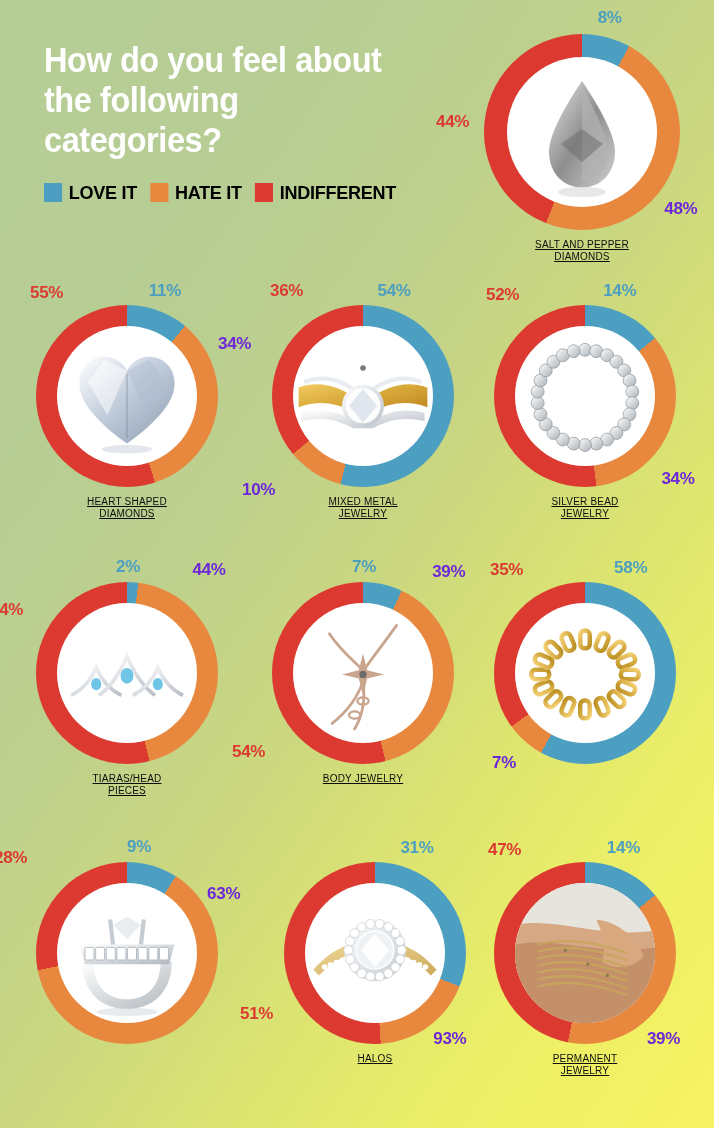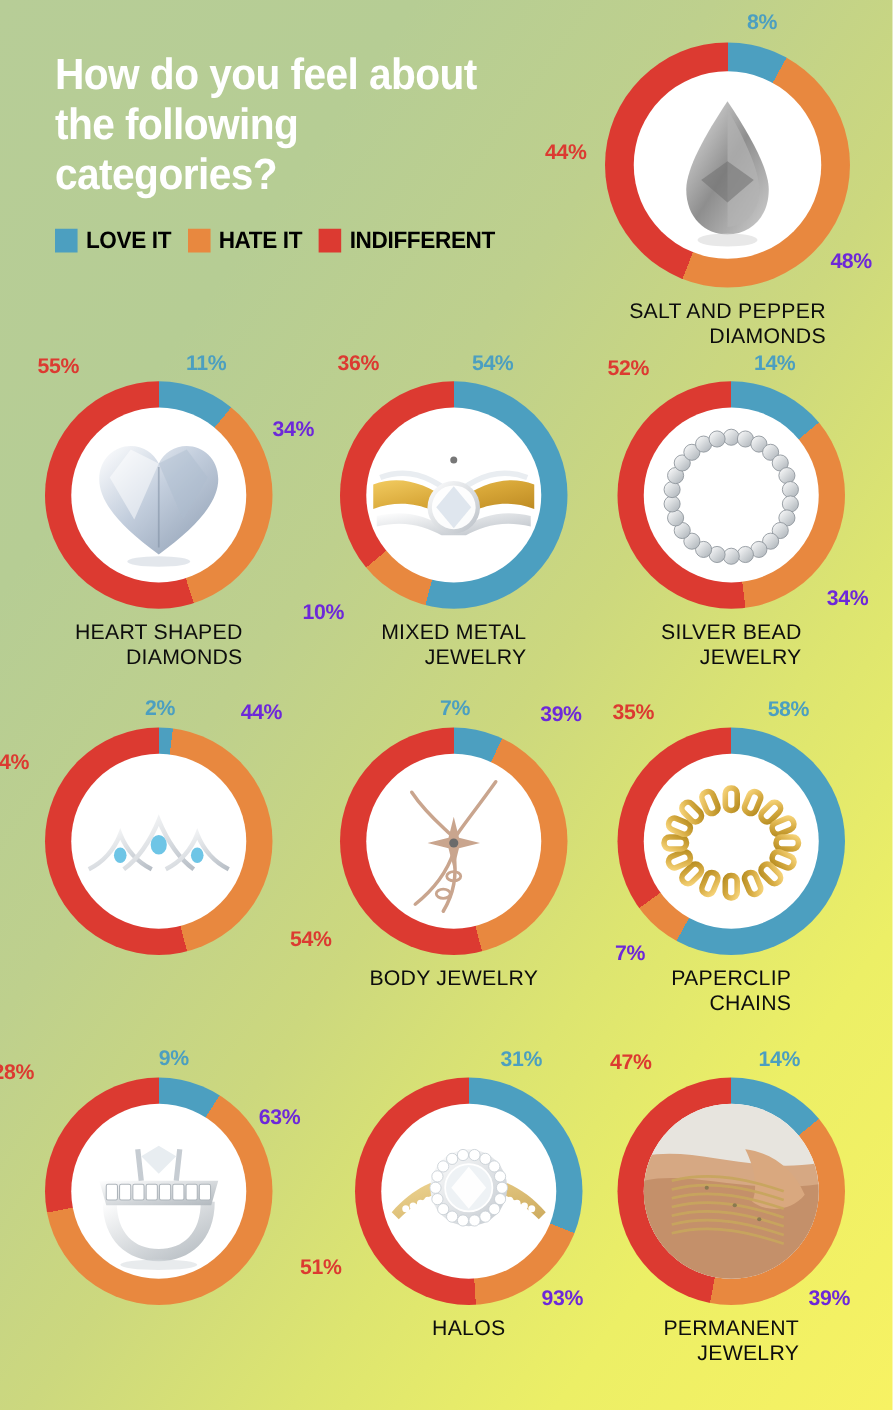--- a/index.html
+++ b/index.html
@@ -101,29 +101,30 @@
     font-size: 17px;
     letter-spacing: -0.3px;
     white-space: nowrap;
   }
   .pct.love { color: #4c9fc0; }
   .pct.hate { color: #6d28d9; }
   .pct.ind  { color: #dc3a31; }
 
   .cat-label {
     margin-top: 9px;
-    text-align: right;
+    text-align: center;
     font-family: "Liberation Sans", sans-serif;
-    font-size: 17px;
+    font-size: 10px;
     font-weight: normal;
     color: #0d0d0d;
     line-height: 1.2;
     letter-spacing: 0.2px;
     text-transform: uppercase;
     white-space: pre-line;
+    text-decoration: underline;
   }
 
   
   .jw { position:absolute; left:0; top:0; width:100%; height:100%; }
 </style>
 </head>
 <body>
 
 <div class="header">
   <div class="title">How do you feel about the following categories?</div>
@@ -319,20 +320,22 @@
         <ellipse cx="28" cy="58" rx="3.6" ry="4.4" fill="#6ec5e6"></ellipse>
         <ellipse cx="50" cy="52" rx="4.6" ry="5.6" fill="#6ec5e6"></ellipse>
         <ellipse cx="72" cy="58" rx="3.6" ry="4.4" fill="#6ec5e6"></ellipse>
       </svg>
           </div>
       </div>
       <span class="pct love" style="top:-25px;left:44%">2%</span>
       <span class="pct hate" style="top:-22px;left:86%">44%</span>
       <span class="pct ind" style="top:10%;left:-46px">54%</span>
     </div>
+    <div class="cat-label">TIARAS/HEAD
+PIECES</div>
   </div>
     <div class="chart-cell" style="left: 272px; top: 582px; width: 182px;">
     <div class="donut-wrap" style="width:182px;height:182px">
       <div class="donut" style="width:182px;height:182px;background:conic-gradient(from 0deg,
       #4c9fc0 0deg 25.2deg,
       #e8883f 25.2deg 165.6deg,
       #dc3a31 165.6deg 360deg)"></div>
       <div class="donut-photo" style="width:140px;height:140px">
         <div class="photo-inner">
             <svg class="jw" viewBox="0 0 100 100">
@@ -393,22 +396,20 @@
                 <rect x="24.0" y="26.9" width="6.8" height="12.8" rx="3.2" transform="rotate(315.0 27.4 33.3)"></rect>
                 <rect x="34.4" y="21.5" width="6.8" height="12.8" rx="3.2" transform="rotate(337.5 37.8 27.9)"></rect>
         </g>
       </svg>
           </div>
       </div>
       <span class="pct love" style="top:-24px;left:66%">58%</span>
       <span class="pct hate" style="top:94%;left:-2px">7%</span>
       <span class="pct ind" style="top:-22px;left:-4px">35%</span>
     </div>
-    <div class="cat-label">PAPERCLIP
-CHAINS</div>
   </div>
     <div class="chart-cell" style="left: 36px; top: 862px; width: 182px;">
     <div class="donut-wrap" style="width:182px;height:182px">
       <div class="donut" style="width:182px;height:182px;background:conic-gradient(from 0deg,
       #4c9fc0 0deg 32.4deg,
       #e8883f 32.4deg 259.2deg,
       #dc3a31 259.2deg 360deg)"></div>
       <div class="donut-photo" style="width:140px;height:140px">
         <div class="photo-inner">
             <svg class="jw" viewBox="0 0 100 100">

